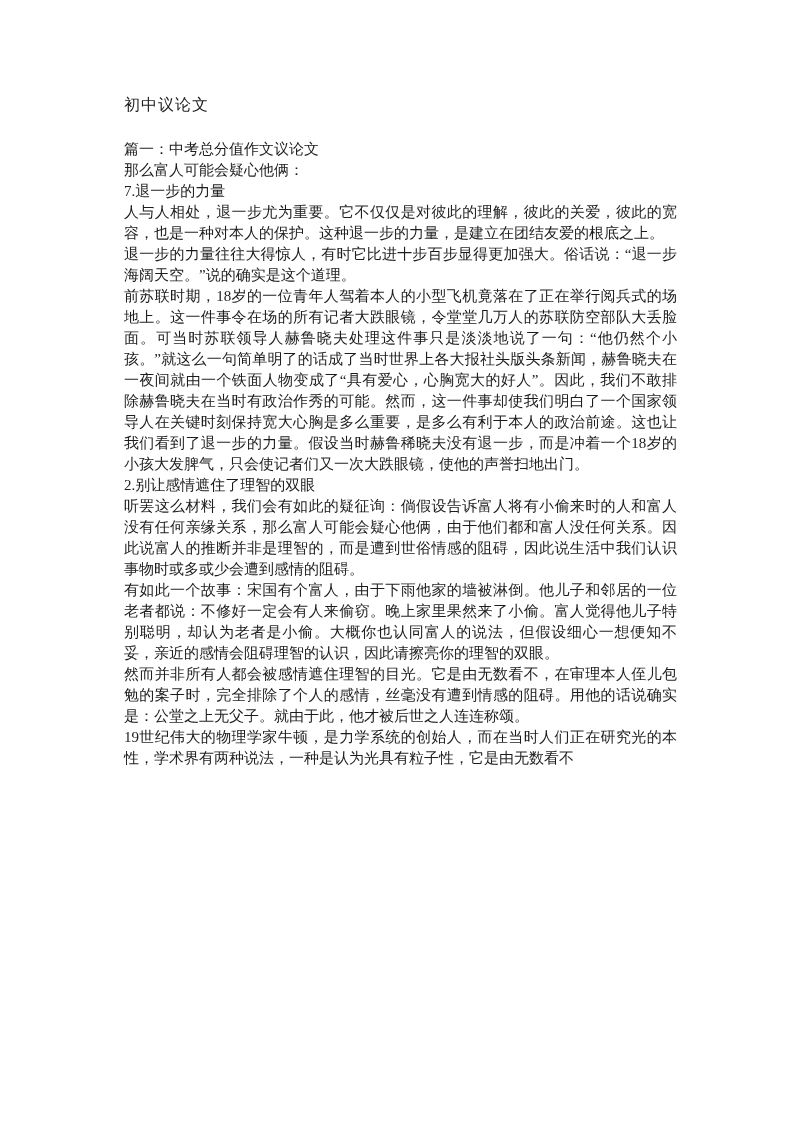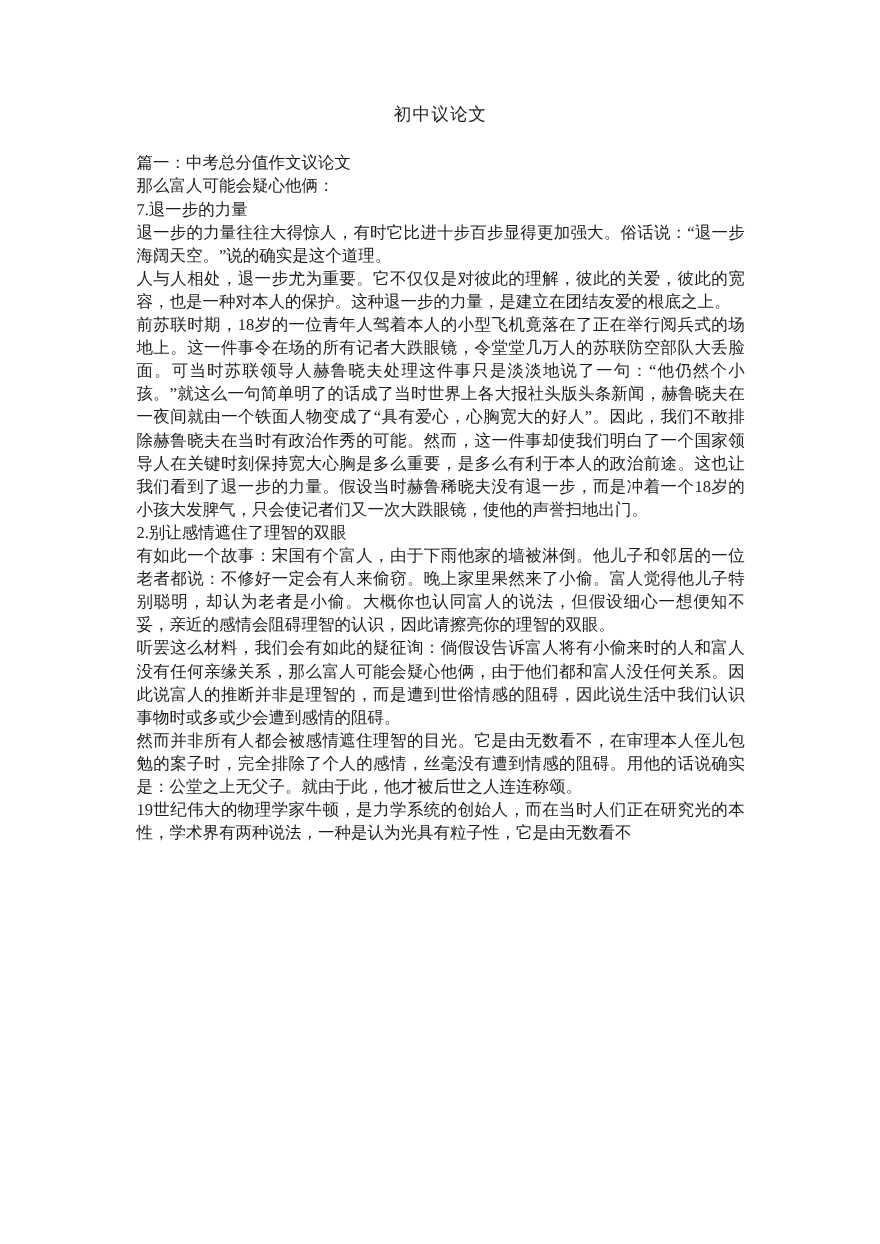--- a/index.html
+++ b/index.html
@@ -16,21 +16,20 @@
     background: #ffffff;
     box-sizing: border-box;
     padding: 94px 123px 30px 124px;
     overflow: hidden;
     font-family: "Liberation Serif", "DejaVu Serif", serif;
     color: #1c1c1c;
   }
   .doc-title {
     font-size: 16px;
     font-weight: normal;
-    text-align: center;
     margin: 0 0 24px 0;
     line-height: 21px;
     letter-spacing: 1px;
   }
   .body-text p {
     margin: 0;
     font-size: 15px;
     line-height: 21px;
     text-align: justify;
     text-justify: inter-ideograph;
@@ -40,22 +39,22 @@
 </head>
 <body>
 
 <div class="page">
   <h1 class="doc-title">初中议论文</h1>
 
   <div class="body-text">
     <p>篇一：中考总分值作文议论文</p>
     <p>那么富人可能会疑心他俩：</p>
     <p>7.退一步的力量</p>
+    <p>人与人相处，退一步尤为重要。它不仅仅是对彼此的理解，彼此的关爱，彼此的宽容，也是一种对本人的保护。这种退一步的力量，是建立在团结友爱的根底之上。</p>
     <p>退一步的力量往往大得惊人，有时它比进十步百步显得更加强大。俗话说：“退一步海阔天空。”说的确实是这个道理。</p>
-    <p>人与人相处，退一步尤为重要。它不仅仅是对彼此的理解，彼此的关爱，彼此的宽容，也是一种对本人的保护。这种退一步的力量，是建立在团结友爱的根底之上。</p>
     <p>前苏联时期，18岁的一位青年人驾着本人的小型飞机竟落在了正在举行阅兵式的场地上。这一件事令在场的所有记者大跌眼镜，令堂堂几万人的苏联防空部队大丢脸面。可当时苏联领导人赫鲁晓夫处理这件事只是淡淡地说了一句：“他仍然个小孩。”就这么一句简单明了的话成了当时世界上各大报社头版头条新闻，赫鲁晓夫在一夜间就由一个铁面人物变成了“具有爱心，心胸宽大的好人”。因此，我们不敢排除赫鲁晓夫在当时有政治作秀的可能。然而，这一件事却使我们明白了一个国家领导人在关键时刻保持宽大心胸是多么重要，是多么有利于本人的政治前途。这也让我们看到了退一步的力量。假设当时赫鲁稀晓夫没有退一步，而是冲着一个18岁的小孩大发脾气，只会使记者们又一次大跌眼镜，使他的声誉扫地出门。</p>
     <p>2.别让感情遮住了理智的双眼</p>
+    <p>听罢这么材料，我们会有如此的疑征询：倘假设告诉富人将有小偷来时的人和富人没有任何亲缘关系，那么富人可能会疑心他俩，由于他们都和富人没任何关系。因此说富人的推断并非是理智的，而是遭到世俗情感的阻碍，因此说生活中我们认识事物时或多或少会遭到感情的阻碍。</p>
     <p>有如此一个故事：宋国有个富人，由于下雨他家的墙被淋倒。他儿子和邻居的一位老者都说：不修好一定会有人来偷窃。晚上家里果然来了小偷。富人觉得他儿子特别聪明，却认为老者是小偷。大概你也认同富人的说法，但假设细心一想便知不妥，亲近的感情会阻碍理智的认识，因此请擦亮你的理智的双眼。</p>
-    <p>听罢这么材料，我们会有如此的疑征询：倘假设告诉富人将有小偷来时的人和富人没有任何亲缘关系，那么富人可能会疑心他俩，由于他们都和富人没任何关系。因此说富人的推断并非是理智的，而是遭到世俗情感的阻碍，因此说生活中我们认识事物时或多或少会遭到感情的阻碍。</p>
     <p>然而并非所有人都会被感情遮住理智的目光。它是由无数看不，在审理本人侄儿包勉的案子时，完全排除了个人的感情，丝毫没有遭到情感的阻碍。用他的话说确实是：公堂之上无父子。就由于此，他才被后世之人连连称颂。</p>
     <p>19世纪伟大的物理学家牛顿，是力学系统的创始人，而在当时人们正在研究光的本性，学术界有两种说法，一种是认为光具有粒子性，它是由无数看不</p>
   </div>
 </div>
 
 </body></html>

